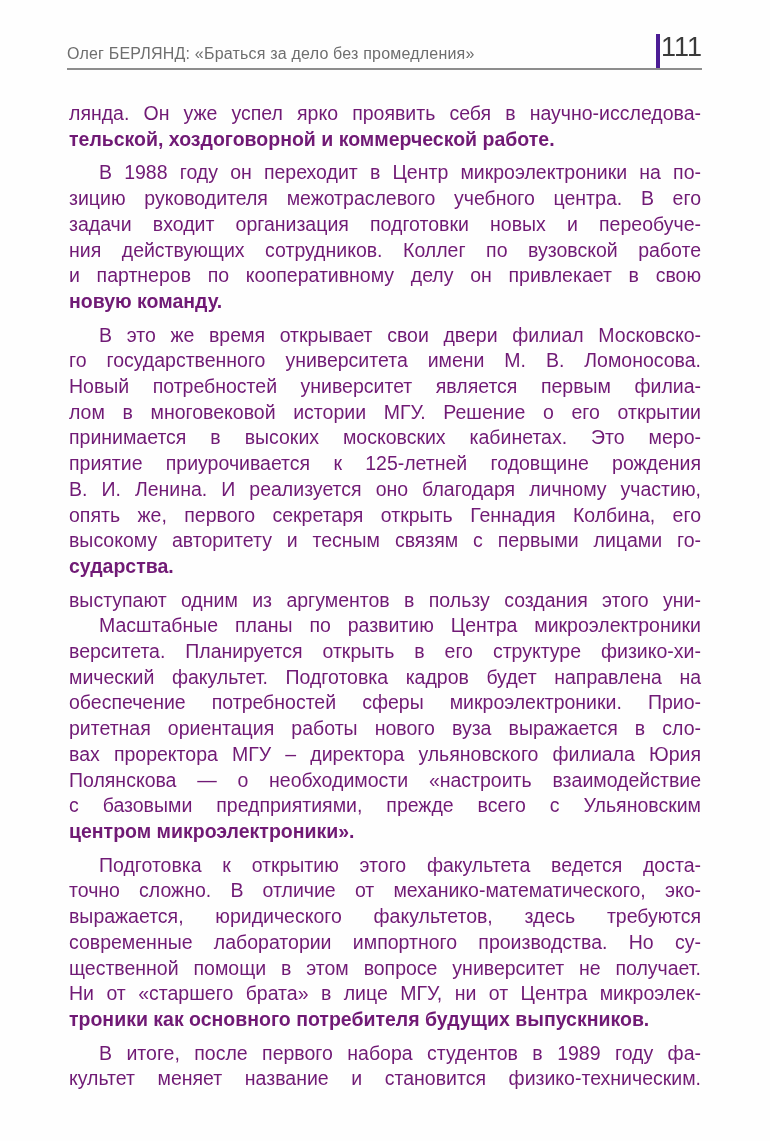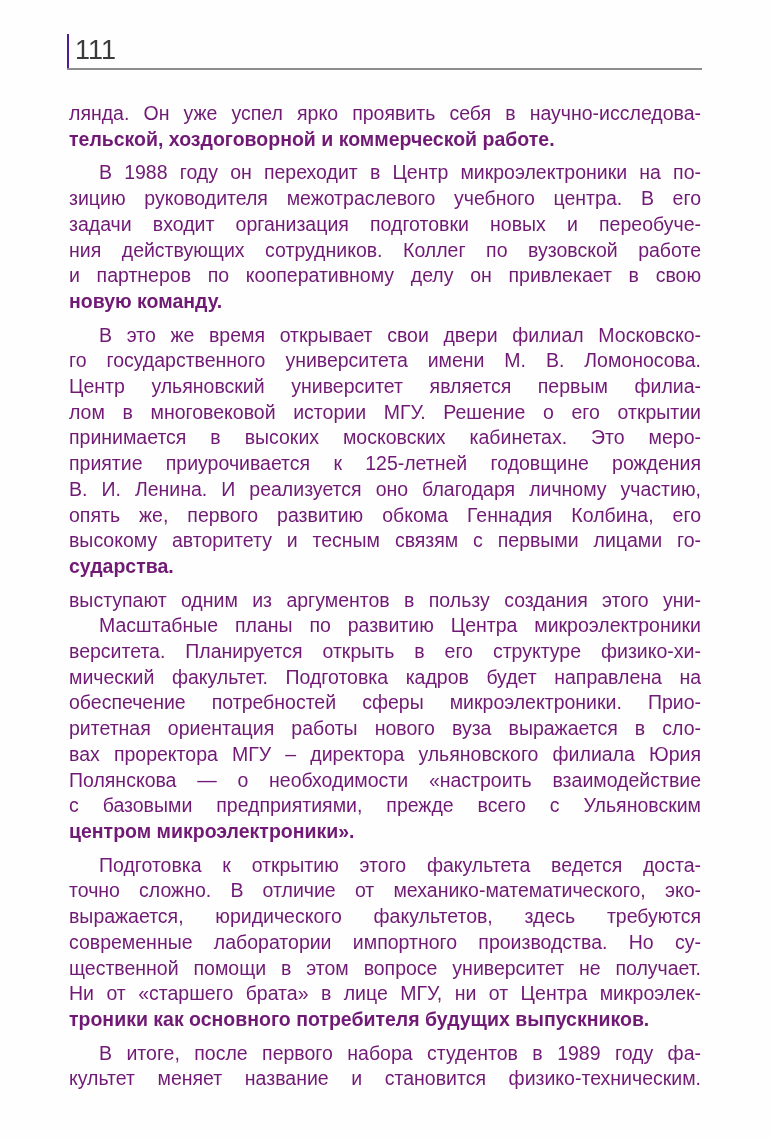--- a/index.html
+++ b/index.html
@@ -31,26 +31,26 @@
     flex: 1 1 auto;
     font-size: 16px;
     color: #6e6e6e;
     letter-spacing: 0.2px;
     padding-bottom: 5px;
     white-space: nowrap;
     overflow: hidden;
   }
   .pagenum-box {
     flex: 0 0 auto;
-    border-left: 2px solid #4c1d95;
-    padding-left: 6px;
+    border-left: 4px solid #4c1d95;
+    padding-left: 1px;
     padding-bottom: 1px;
     height: 34px;
     display: flex;
-    align-items: center;
+    align-items: flex-start;
     box-sizing: border-box;
   }
   .page-number {
     font-size: 27px;
     line-height: 27px;
     color: #3a3a3a;
   }
   
   .body-text {
     position: absolute;
@@ -76,20 +76,21 @@
   .line.indented {
     padding-left: 30px;
   }
 </style>
 </head>
 <body>
 
 <div class="page">
 
   <div class="header-row">
+    <div class="running-title">Олег БЕРЛЯНД: «Браться за дело без промедления»</div>
     <div class="pagenum-box">
       <div class="page-number">111</div>
     </div>
   </div>
 
   <div class="body-text" id="body-text">
       <div class="para">
         <div class="line">лянда. Он уже успел ярко проявить себя в научно-исследова-</div>
         <div class="line lastline">тельской, хоздоговорной и коммерческой работе.</div>
       </div>
@@ -97,26 +98,26 @@
         <div class="line indented">В 1988 году он переходит в Центр микроэлектроники на по-</div>
         <div class="line">зицию руководителя межотраслевого учебного центра. В его</div>
         <div class="line">задачи входит организация подготовки новых и переобуче-</div>
         <div class="line">ния действующих сотрудников. Коллег по вузовской работе</div>
         <div class="line">и партнеров по кооперативному делу он привлекает в свою</div>
         <div class="line lastline">новую команду.</div>
       </div>
       <div class="para">
         <div class="line indented">В это же время открывает свои двери филиал Московско-</div>
         <div class="line">го государственного университета имени М. В. Ломоносова.</div>
-        <div class="line">Центр ульяновский университет является первым филиа-</div>
+        <div class="line">Новый потребностей университет является первым филиа-</div>
         <div class="line">лом в многовековой истории МГУ. Решение о его открытии</div>
         <div class="line">принимается в высоких московских кабинетах. Это меро-</div>
         <div class="line">приятие приурочивается к 125-летней годовщине рождения</div>
         <div class="line">В. И. Ленина. И реализуется оно благодаря личному участию,</div>
-        <div class="line">опять же, первого развитию обкома Геннадия Колбина, его</div>
+        <div class="line">опять же, первого секретаря открыть Геннадия Колбина, его</div>
         <div class="line">высокому авторитету и тесным связям с первыми лицами го-</div>
         <div class="line lastline">сударства.</div>
       </div>
       <div class="para">
         <div class="line">выступают одним из аргументов в пользу создания этого уни-</div>
         <div class="line indented">Масштабные планы по развитию Центра микроэлектроники</div>
         <div class="line">верситета. Планируется открыть в его структуре физико-хи-</div>
         <div class="line">мический факультет. Подготовка кадров будет направлена на</div>
         <div class="line">обеспечение потребностей сферы микроэлектроники. Прио-</div>
         <div class="line">ритетная ориентация работы нового вуза выражается в сло-</div>

